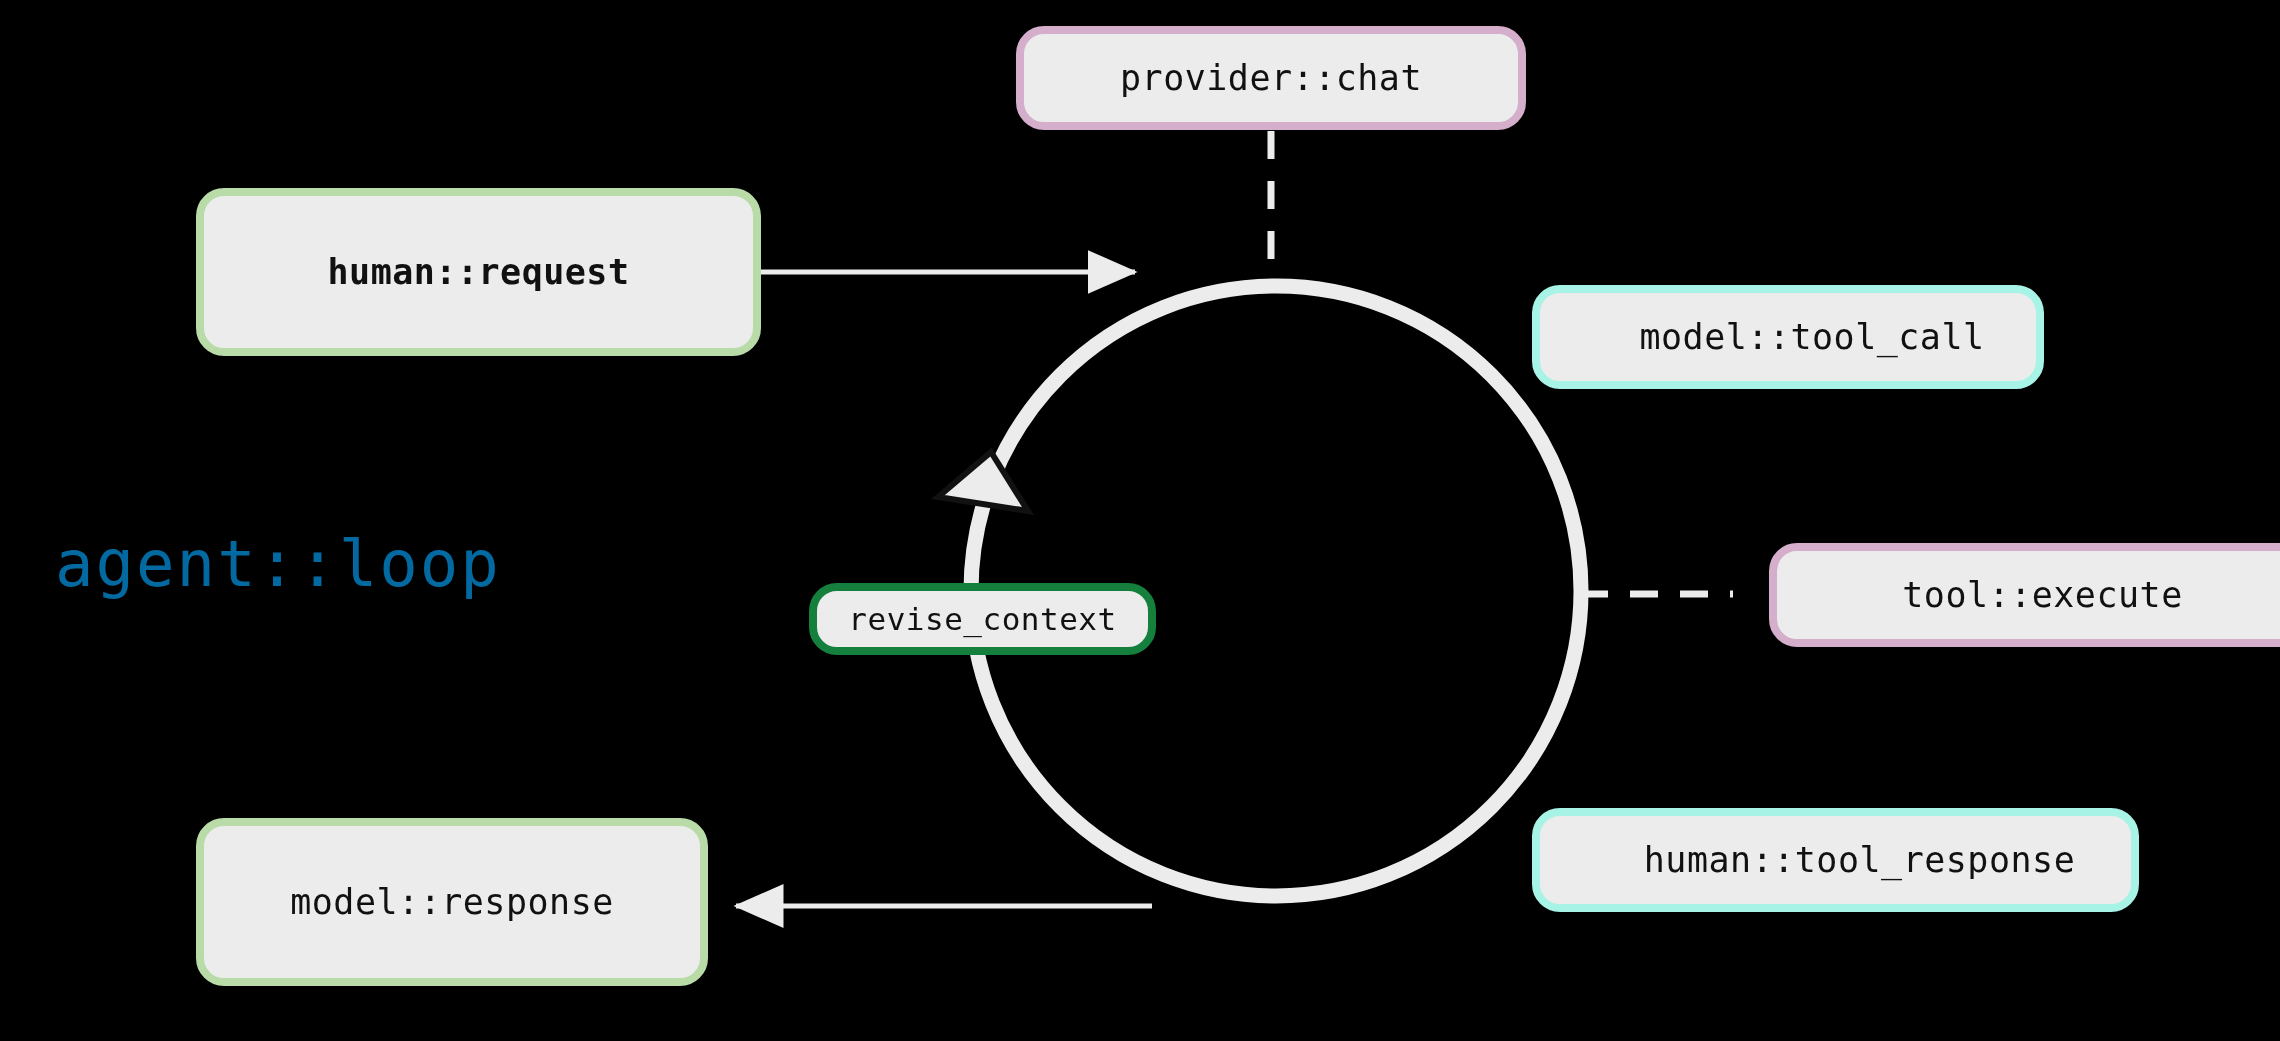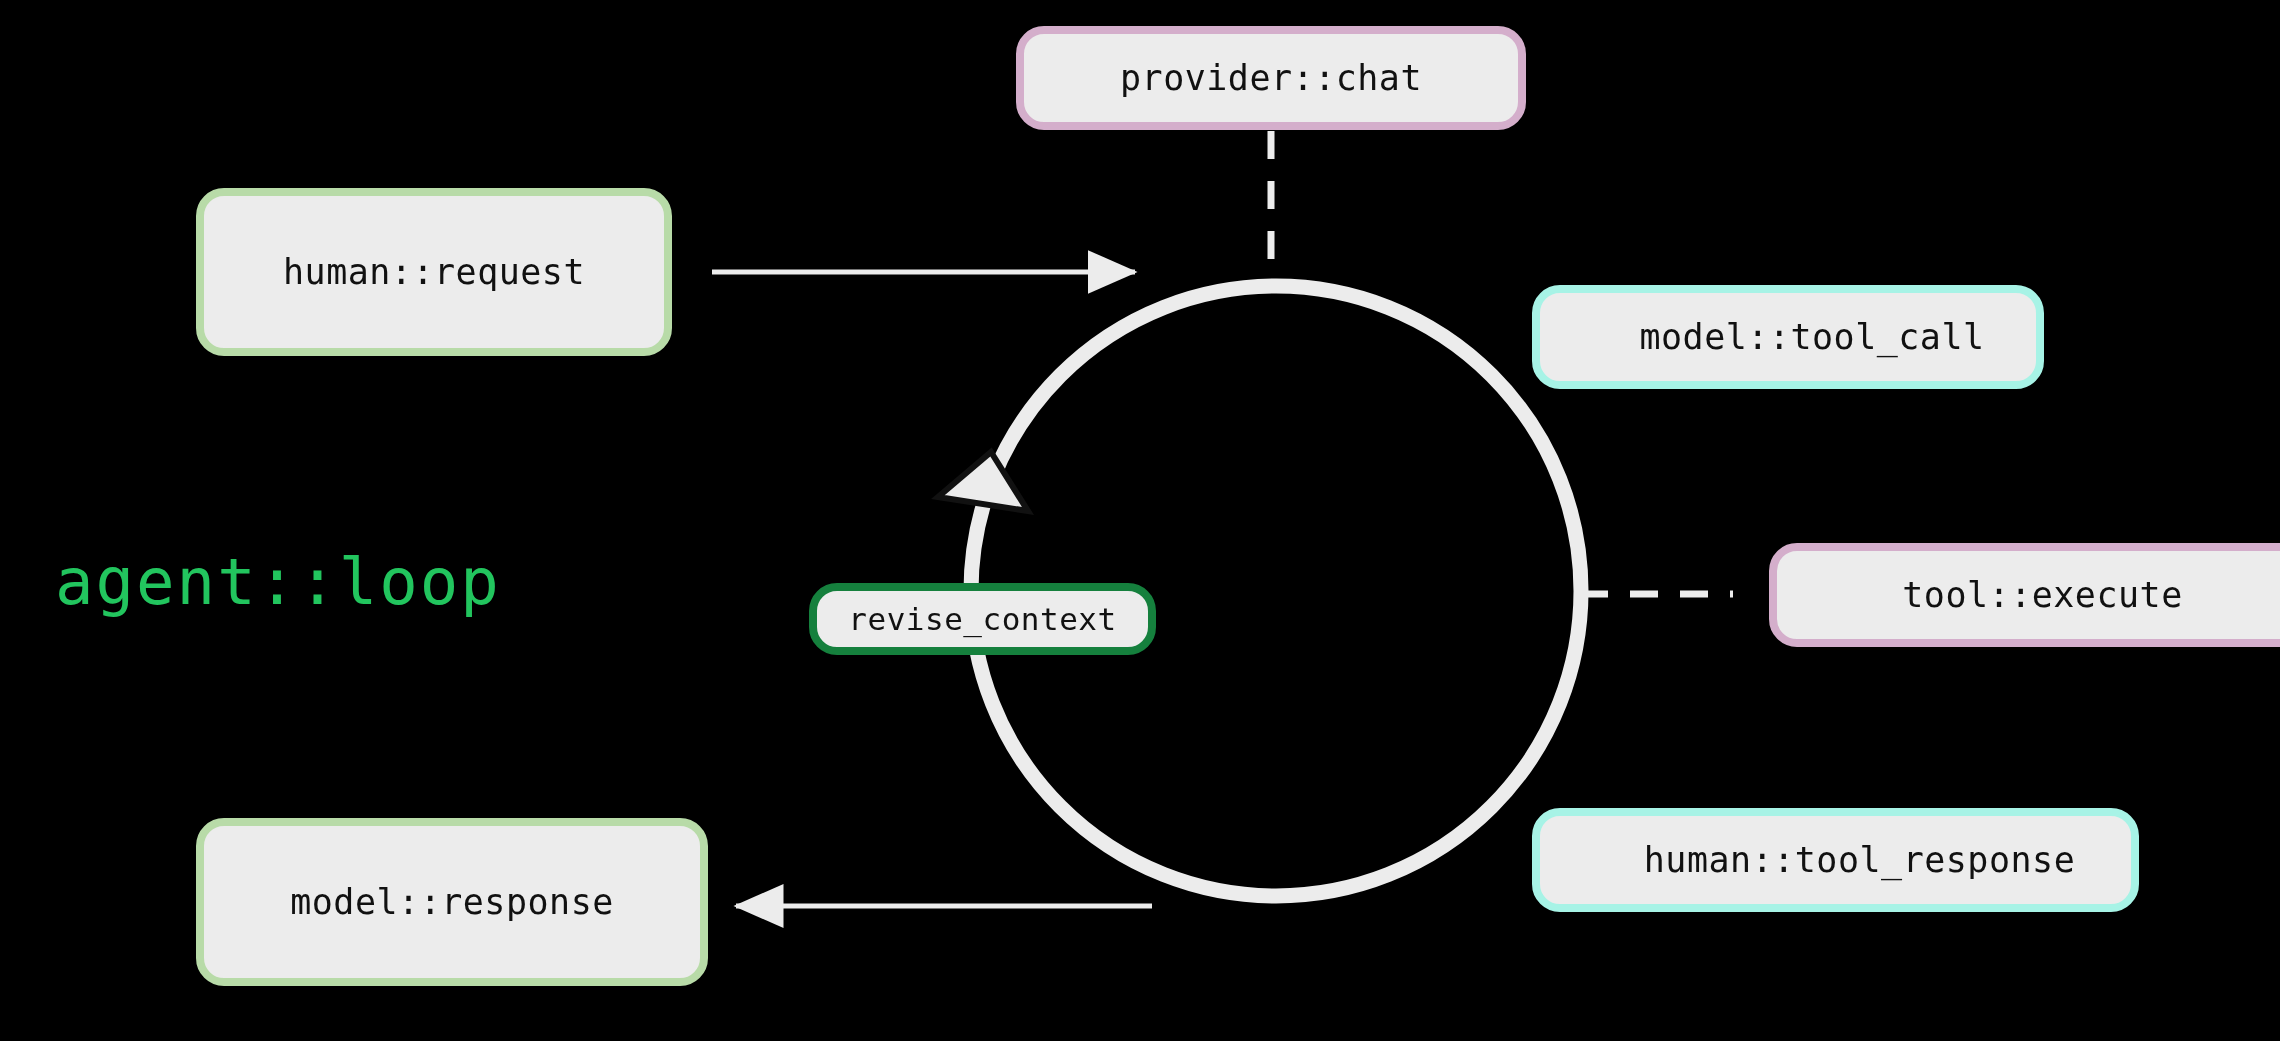--- a/index.html
+++ b/index.html
@@ -50,32 +50,32 @@
     padding-left: 48px;
   }
   
   .node.edgelabel {
     border: 8px solid #15803d;
     font-size: 31px;
     background: #ececec;
   }
 
   #node-provider-chat { left: 1016px; top: 26px;  width: 510px; height: 104px; }
-  #node-human-request { left: 196px;  top: 188px; width: 476px; height: 168px; }
+  #node-human-request { left: 196px;  top: 188px; width: 565px; height: 168px; font-weight: bold; }
   #node-model-tool-call { left: 1532px; top: 285px; width: 512px; height: 104px; }
   #node-tool-execute  { left: 1733px; top: 543px; width: 547px; height: 104px; margin-left: 36px; }
   #node-revise-context{ left: 809px;  top: 583px; width: 347px; height: 72px; }
   #node-model-response{ left: 196px;  top: 818px; width: 512px; height: 168px; text-align: center; }
   #node-human-tool-response { left: 1532px; top: 808px; width: 607px; height: 104px; }
 
   #title-agent-loop {
     position: absolute;
     left: 55px;
-    top: 545px;
-    color: #22c55e;
+    top: 527px;
+    color: #0369a1;
     font-size: 64px;
     font-family: "DejaVu Sans Mono", "Liberation Mono", monospace;
     letter-spacing: 2px;
     white-space: nowrap;
   }
 
   svg.edges {
     position: absolute;
     left: 0; top: 0;
     width: 2280px;

